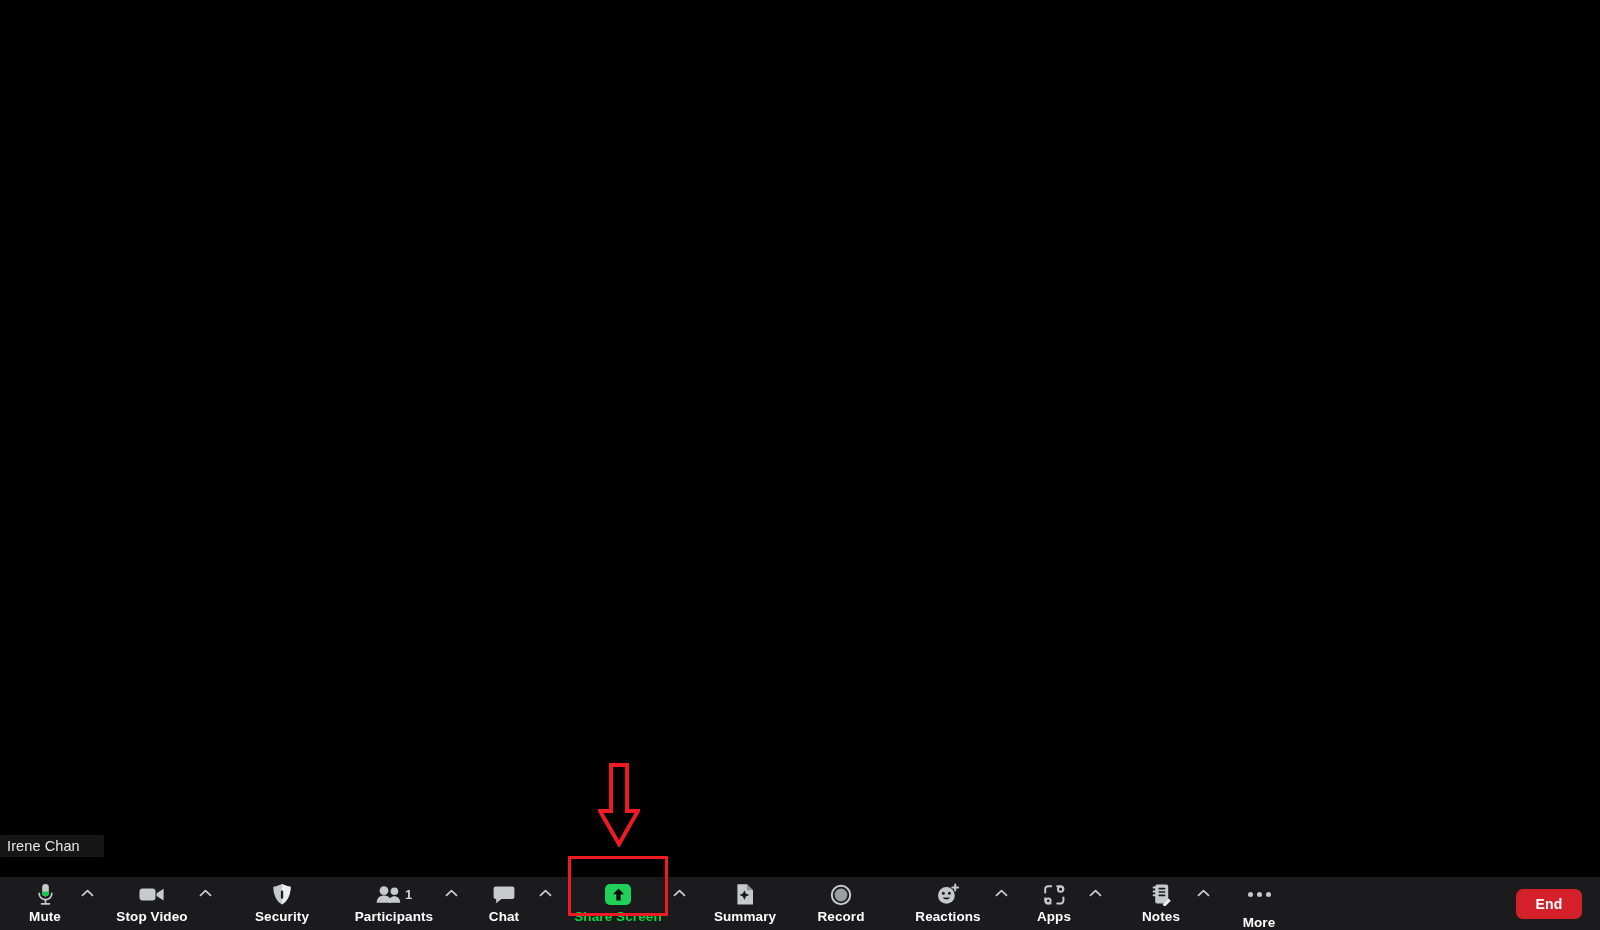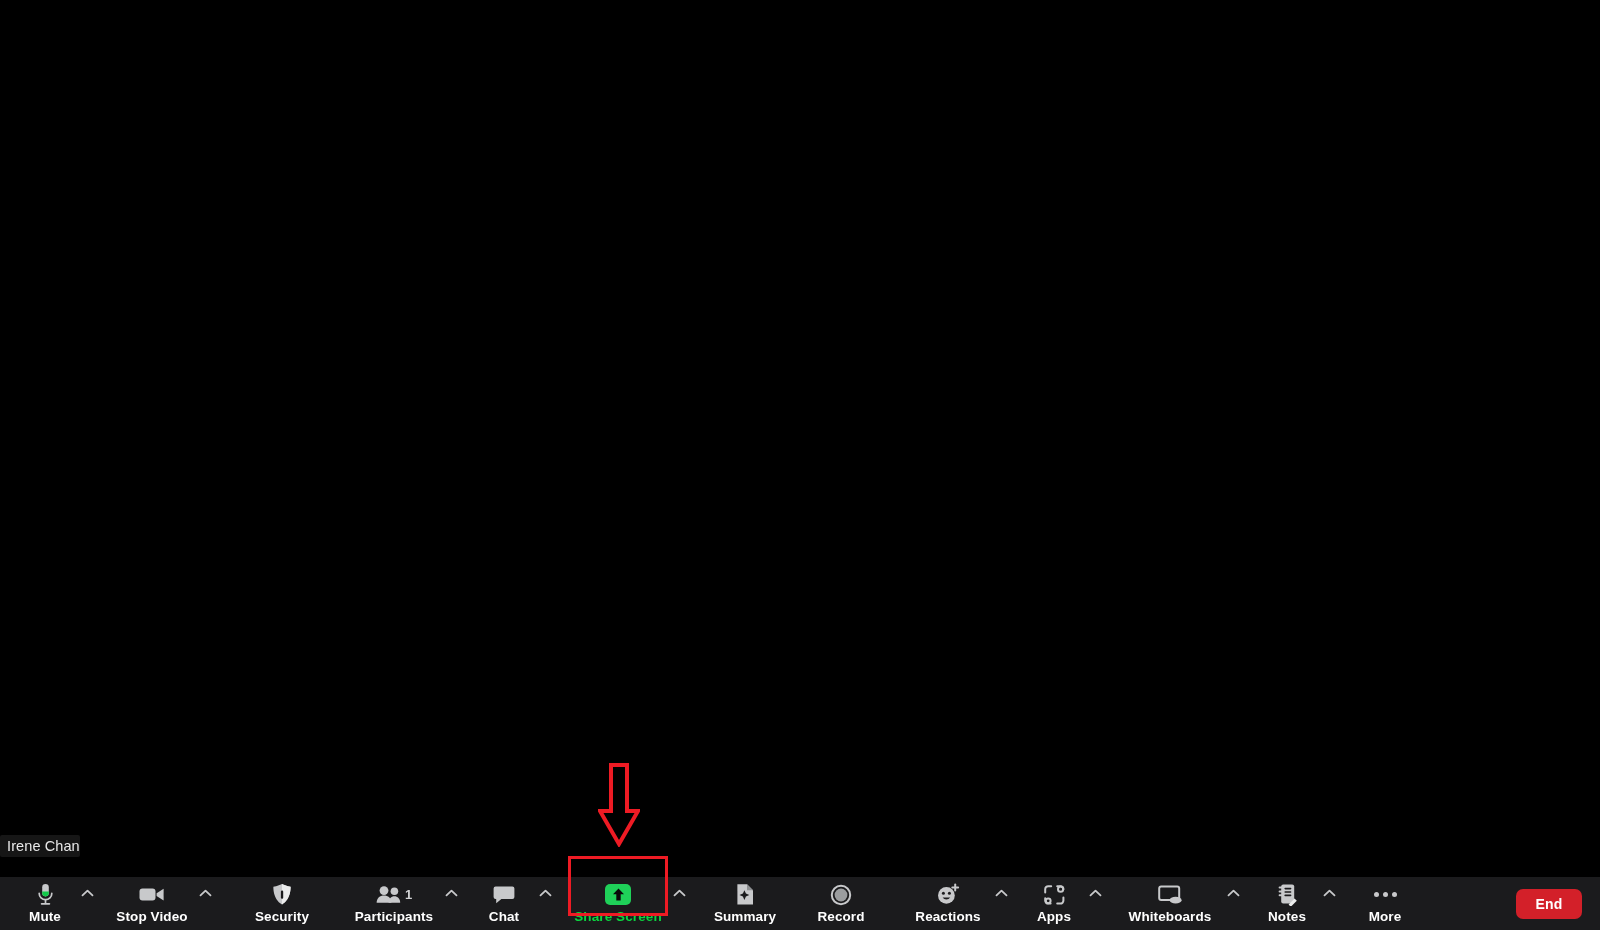--- a/index.html
+++ b/index.html
@@ -72,21 +72,21 @@
   }
 
   
   .name-label {
     position: absolute;
     left: 0px;
     top: 835px;
     height: 22px;
     display: flex;
     align-items: center;
-    padding: 0 0 0 7px;
+    padding: 0 24px 0 7px;
     background: rgba(26,26,26,0.86);
     border-radius: 2px;
     color: #e8e8e8;
     font-size: 14.5px;
     letter-spacing: 0.1px;
     white-space: nowrap;
   }
 
   
   .toolbar {
@@ -170,21 +170,21 @@
   .w-participants{ width: 92px; }
   .w-chat        { width: 60px; }
   .w-share       { width: 100px; align-items: center; }
   .w-summary     { width: 86px; }
   .w-record      { width: 82px; }
   .w-captions    { width: 110px; }
   .w-reactions   { width: 84px; }
   .w-apps        { width: 60px; }
   .w-whiteboards { width: 104px; }
   .w-notes       { width: 62px; }
-  .w-more        { width: 66px; }
+  .w-more        { width: 66px; justify-content: space-between; }
 
   .gap-sm { width: 12px; }
   .gap-md { width: 20px; }
 
   
   .ctrl.share .ctrl-label { color: #0bd43f; }
   .share-icon-box {
     width: 26px;
     height: 21px;
     border-radius: 5px;
@@ -476,36 +476,20 @@
         </div>
         <div class="caret">
           <svg class="ic" width="13" height="8" viewBox="0 0 13 8" xmlns="http://www.w3.org/2000/svg">
             <polyline points="1.5,6.4 6.5,1.6 11.5,6.4" fill="none" stroke="#c8c9cb" stroke-width="1.8" stroke-linecap="round" stroke-linejoin="round"></polyline>
           </svg>
         </div>
       </div>
 
       <div class="gap-sm"></div>
 
-      <div class="grp">
-        <div class="ctrl w-whiteboards">
-          <span class="icon-slot">
-            <svg class="ic" width="25" height="20" viewBox="0 0 25 20" xmlns="http://www.w3.org/2000/svg">
-              <rect x="1.2" y="1.6" width="20" height="13.4" rx="2" fill="none" stroke="#c8c9cb" stroke-width="2"></rect>
-              <ellipse cx="17.6" cy="15.2" rx="6" ry="3.4" fill="#c8c9cb"></ellipse>
-            </svg>
-          </span>
-          <span class="ctrl-label">Whiteboards</span>
-        </div>
-        <div class="caret">
-          <svg class="ic" width="13" height="8" viewBox="0 0 13 8" xmlns="http://www.w3.org/2000/svg">
-            <polyline points="1.5,6.4 6.5,1.6 11.5,6.4" fill="none" stroke="#c8c9cb" stroke-width="1.8" stroke-linecap="round" stroke-linejoin="round"></polyline>
-          </svg>
-        </div>
-      </div>
 
       <div class="gap-sm"></div>
 
       <div class="grp">
         <div class="ctrl w-notes">
           <span class="icon-slot">
             <svg class="ic" width="20" height="23" viewBox="0 0 20 23" xmlns="http://www.w3.org/2000/svg">
               <rect x="4.2" y="1.4" width="13" height="19" rx="2" fill="#c8c9cb"></rect>
               <line x1="2.6" y1="4.6" x2="6" y2="4.6" stroke="#c8c9cb" stroke-width="2" stroke-linecap="round"></line>
               <line x1="2.6" y1="8.4" x2="6" y2="8.4" stroke="#c8c9cb" stroke-width="2" stroke-linecap="round"></line>

